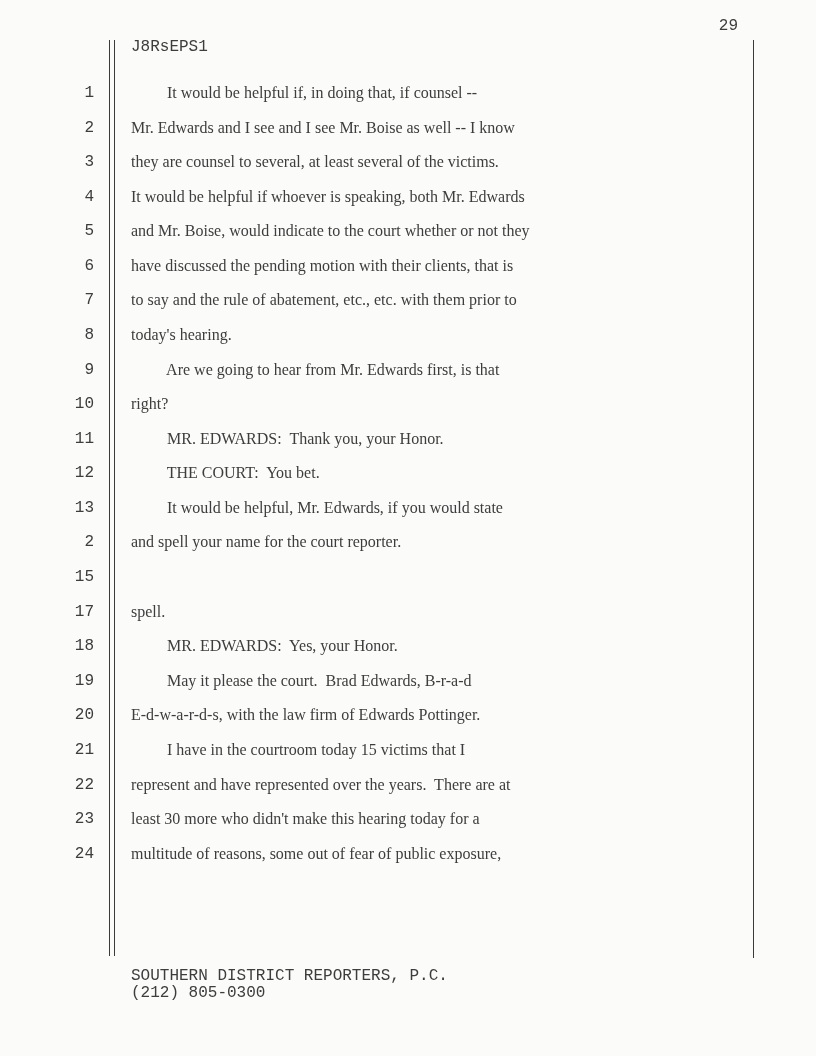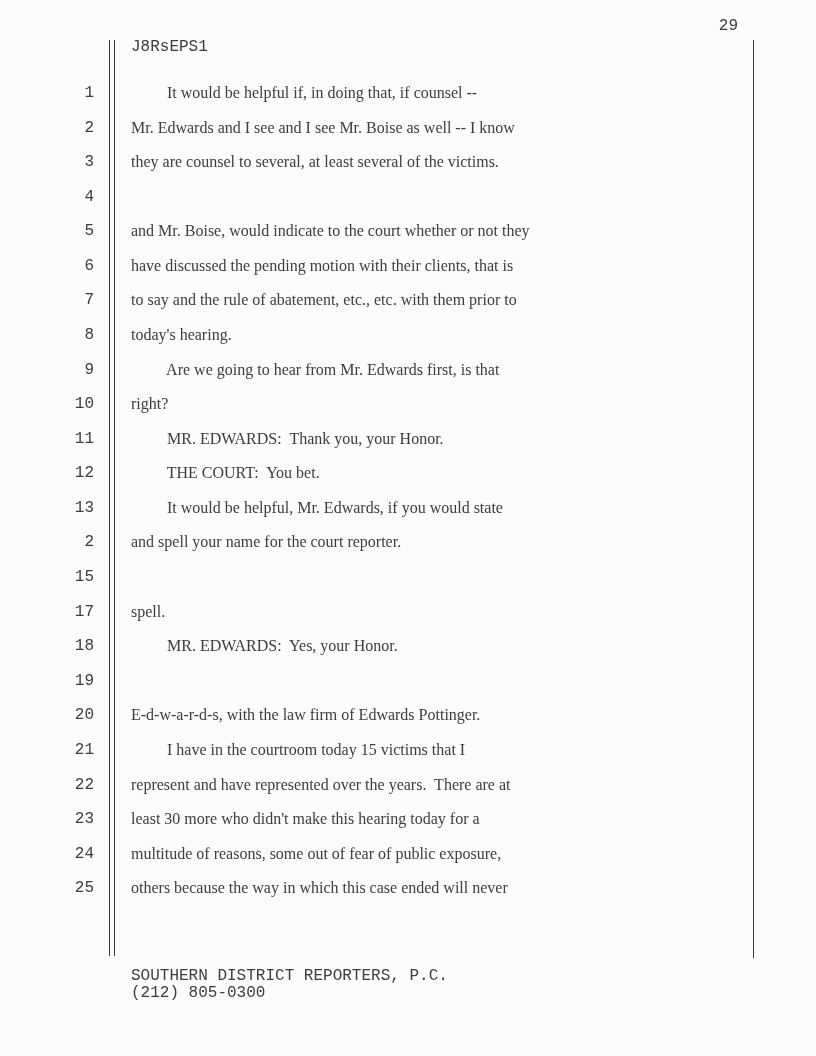--- a/index.html
+++ b/index.html
@@ -111,20 +111,21 @@
       <div class="line-row">
         <span class="line-num">2</span>
         <span class="line-text">Mr. Edwards and I see and I see Mr. Boise as well -- I know</span>
       </div>
       <div class="line-row">
         <span class="line-num">3</span>
         <span class="line-text">they are counsel to several, at least several of the victims.</span>
       </div>
       <div class="line-row">
         <span class="line-num">4</span>
+        <span class="line-text">It would be helpful if whoever is speaking, both Mr. Edwards</span>
       </div>
       <div class="line-row">
         <span class="line-num">5</span>
         <span class="line-text">and Mr. Boise, would indicate to the court whether or not they</span>
       </div>
       <div class="line-row">
         <span class="line-num">6</span>
         <span class="line-text">have discussed the pending motion with their clients, that is</span>
       </div>
       <div class="line-row">
@@ -165,44 +166,41 @@
       <div class="line-row">
         <span class="line-num">17</span>
         <span class="line-text">spell.</span>
       </div>
       <div class="line-row">
         <span class="line-num">18</span>
         <span class="line-text">         MR. EDWARDS:  Yes, your Honor.</span>
       </div>
       <div class="line-row">
         <span class="line-num">19</span>
+        <span class="line-text">         May it please the court.  Brad Edwards, B-r-a-d</span>
       </div>
       <div class="line-row">
         <span class="line-num">20</span>
         <span class="line-text">E-d-w-a-r-d-s, with the law firm of Edwards Pottinger.</span>
       </div>
       <div class="line-row">
         <span class="line-num">21</span>
         <span class="line-text">         I have in the courtroom today 15 victims that I</span>
       </div>
       <div class="line-row">
         <span class="line-num">22</span>
         <span class="line-text">represent and have represented over the years.  There are at</span>
       </div>
       <div class="line-row">
         <span class="line-num">23</span>
         <span class="line-text">least 30 more who didn't make this hearing today for a</span>
       </div>
       <div class="line-row">
         <span class="line-num">24</span>
         <span class="line-text">multitude of reasons, some out of fear of public exposure,</span>
-      </div>
-      <div class="line-row">
-        <span class="line-num">25</span>
-        <span class="line-text">others because the way in which this case ended will never</span>
       </div>
     </div>
 
   <div class="footer">
     <div>SOUTHERN DISTRICT REPORTERS, P.C.</div>
     <div>(212) 805-0300</div>
   </div>
 
 </div>
 

